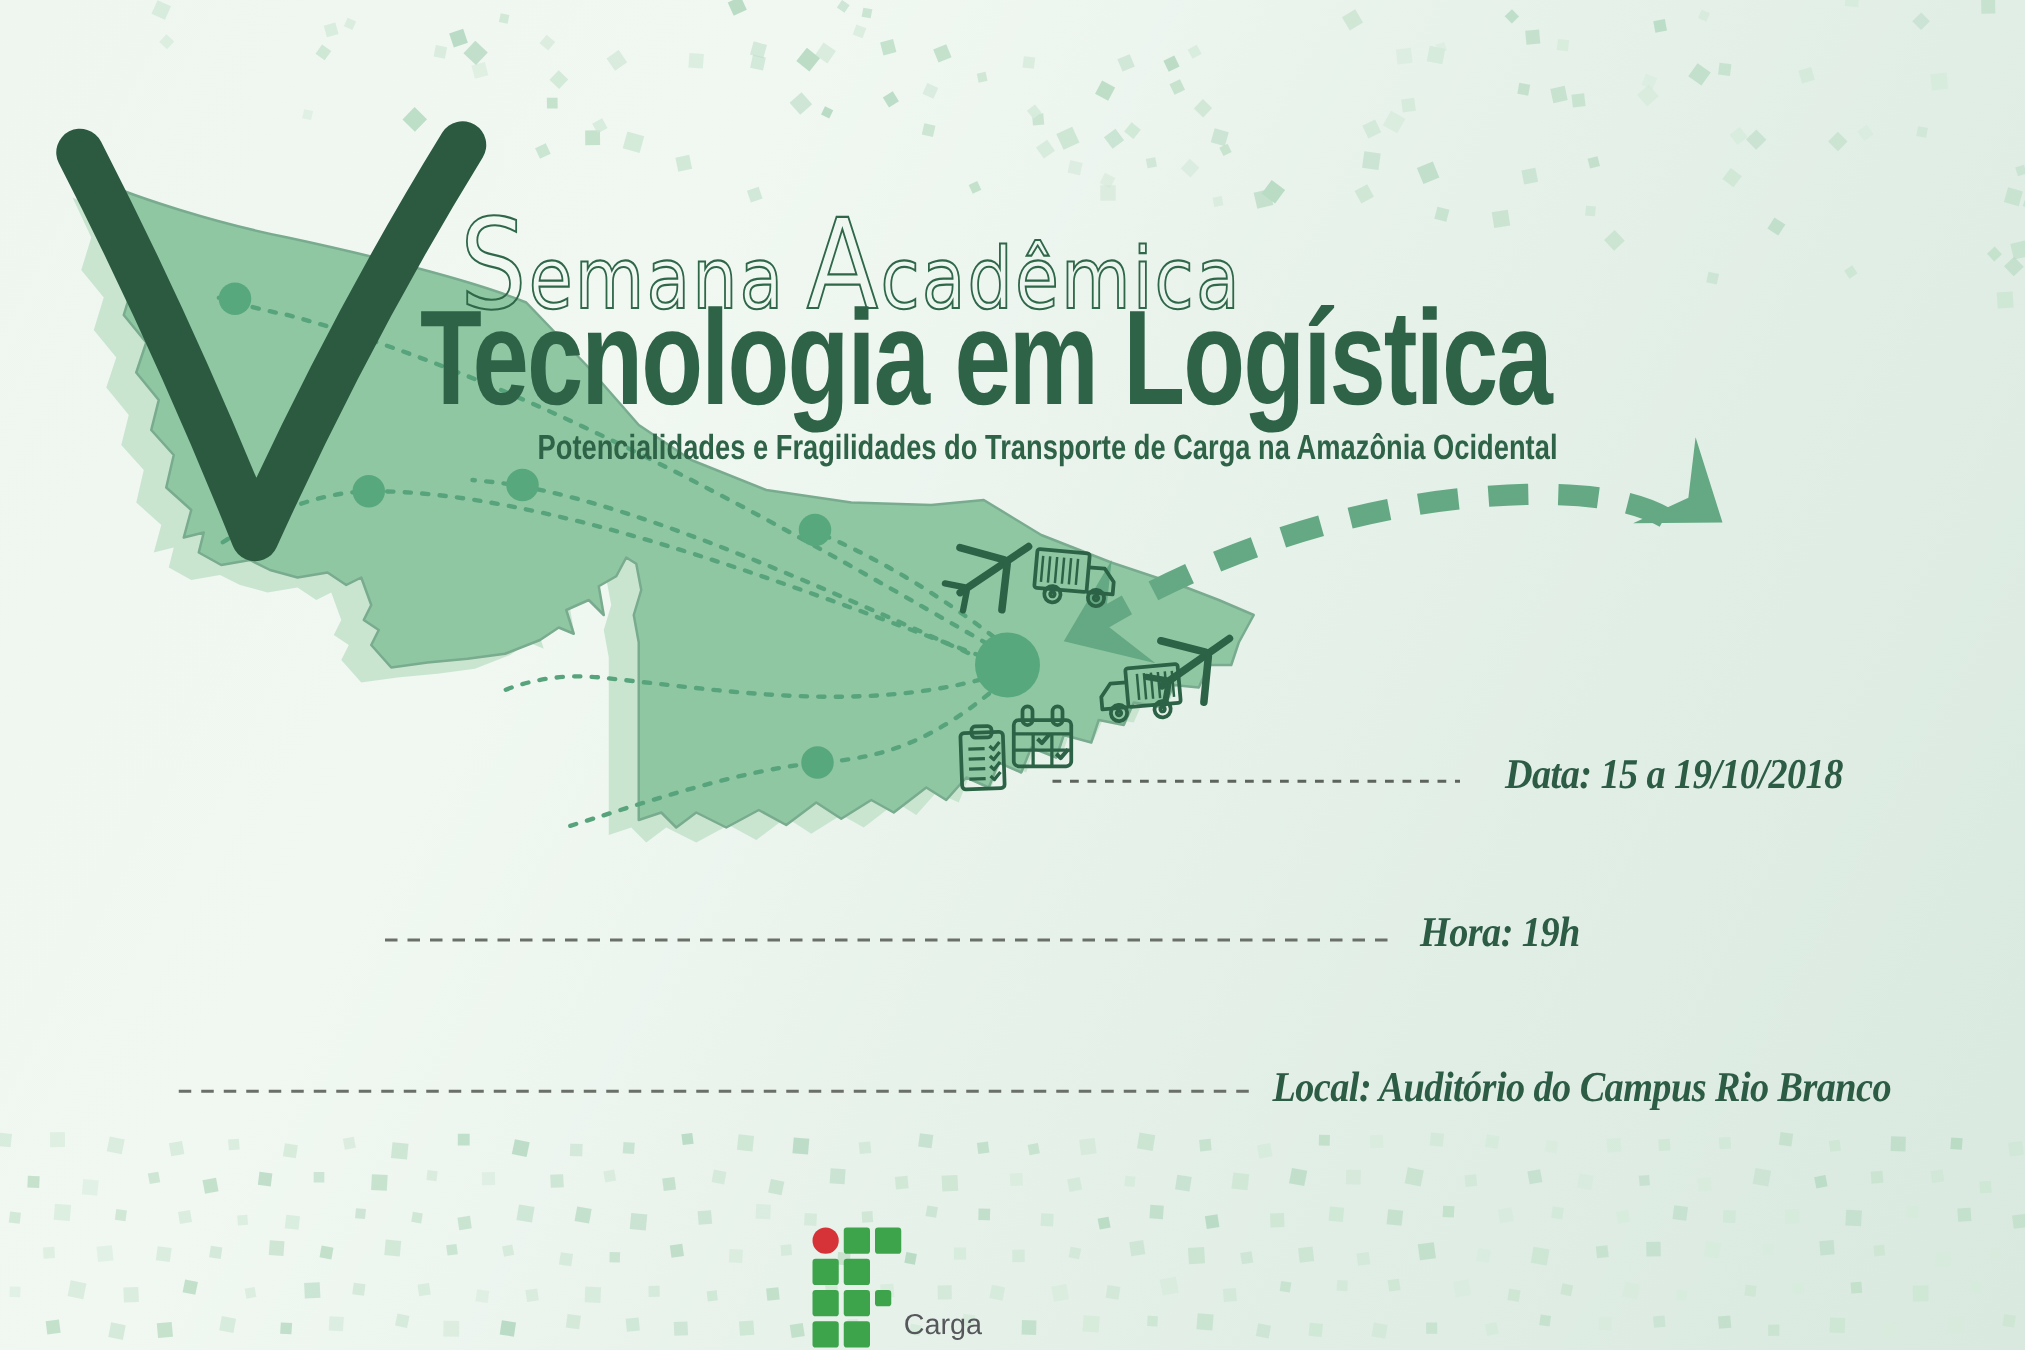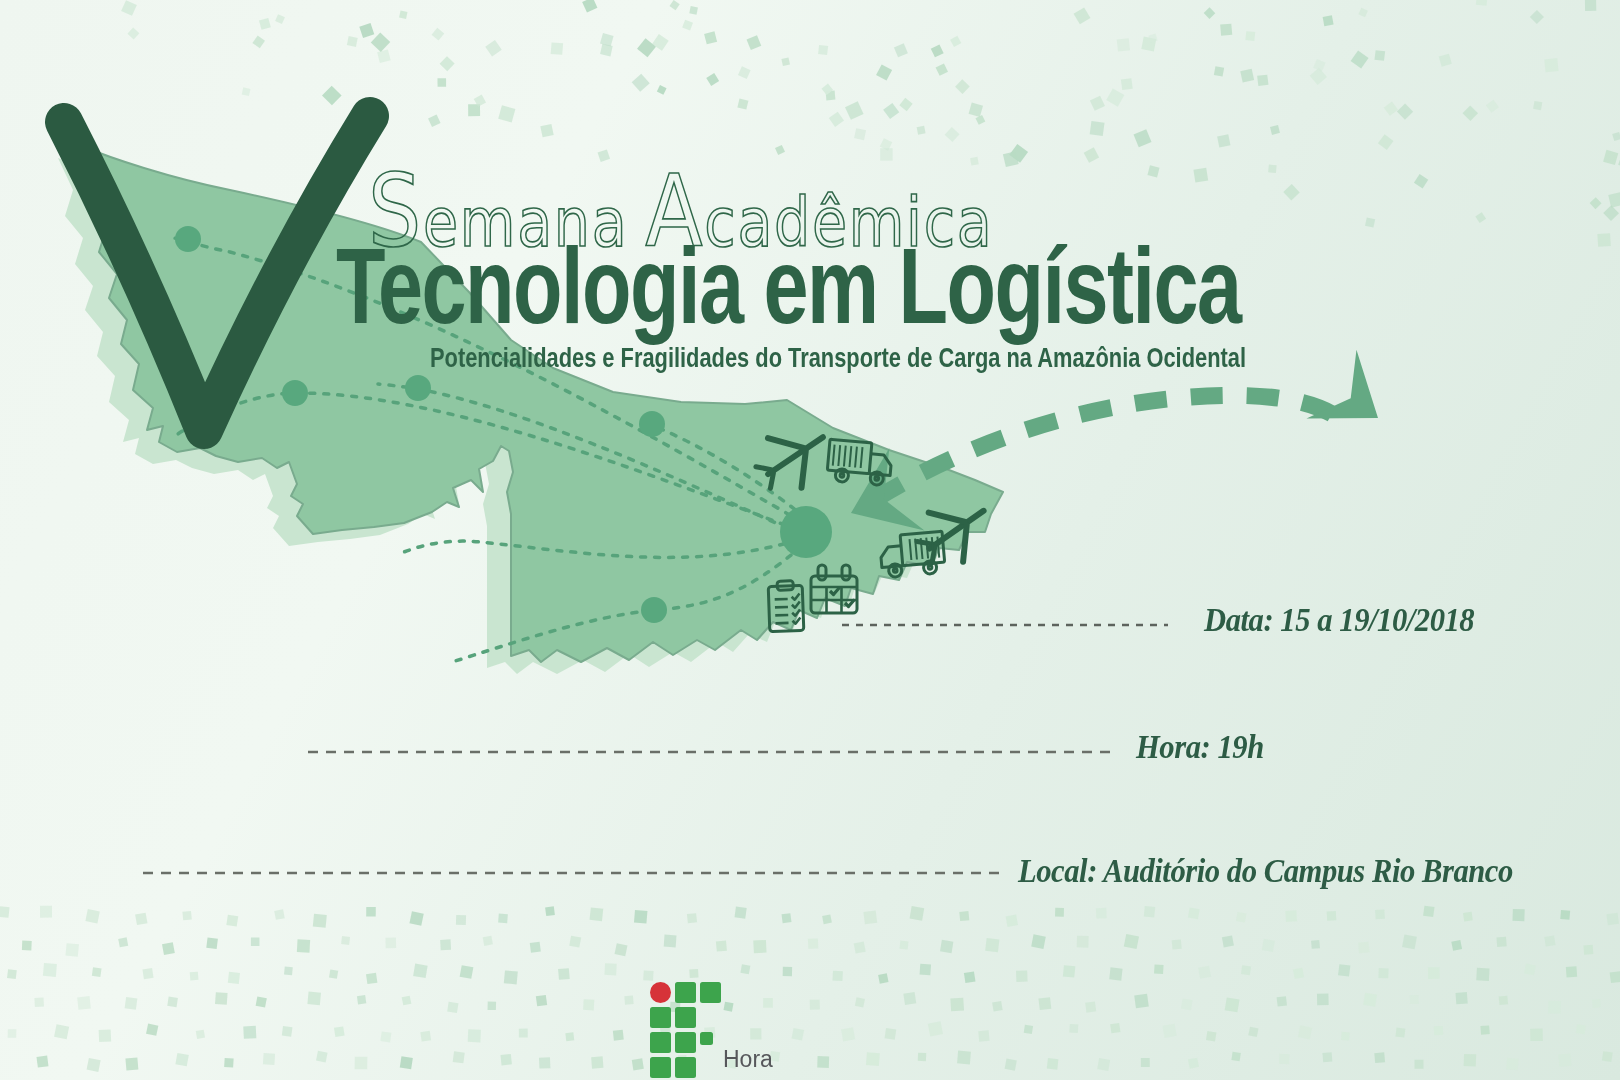--- a/index.html
+++ b/index.html
@@ -467,15 +467,15 @@
     <div class="sq" style="left:25px;top:0"></div>
     <div class="sq" style="left:50px;top:0"></div>
     <div class="sq" style="left:0;top:25px"></div>
     <div class="sq" style="left:25px;top:25px"></div>
     <div class="sq" style="left:0;top:50px"></div>
     <div class="sq" style="left:25px;top:50px"></div>
     <div class="sq small" style="left:50px;top:50px"></div>
     <div class="sq" style="left:0;top:75px"></div>
     <div class="sq" style="left:25px;top:75px"></div>
   </div>
-  <div class="txt campus">Hora</div>
+  <div class="txt campus">Carga</div>
 
 </div>
 
 </body></html>

